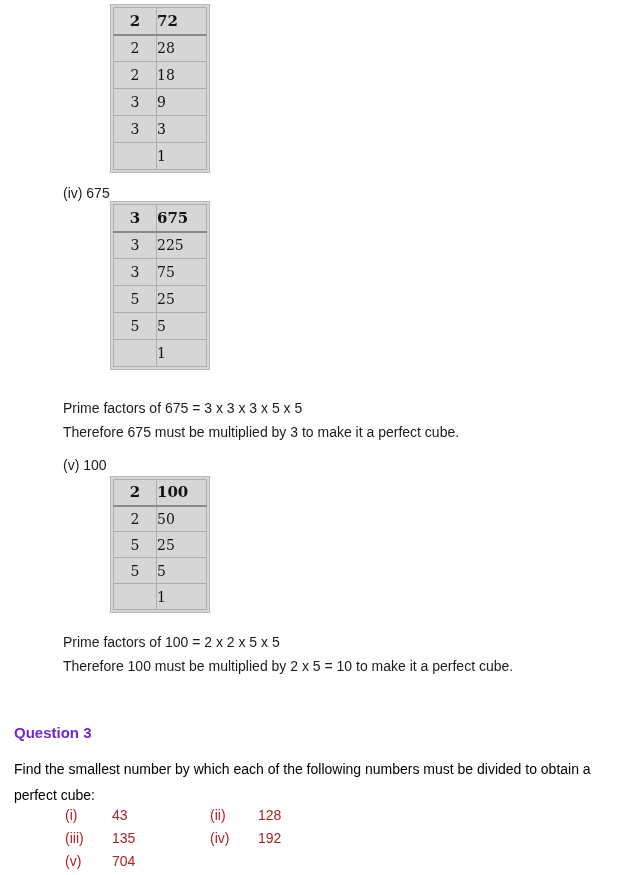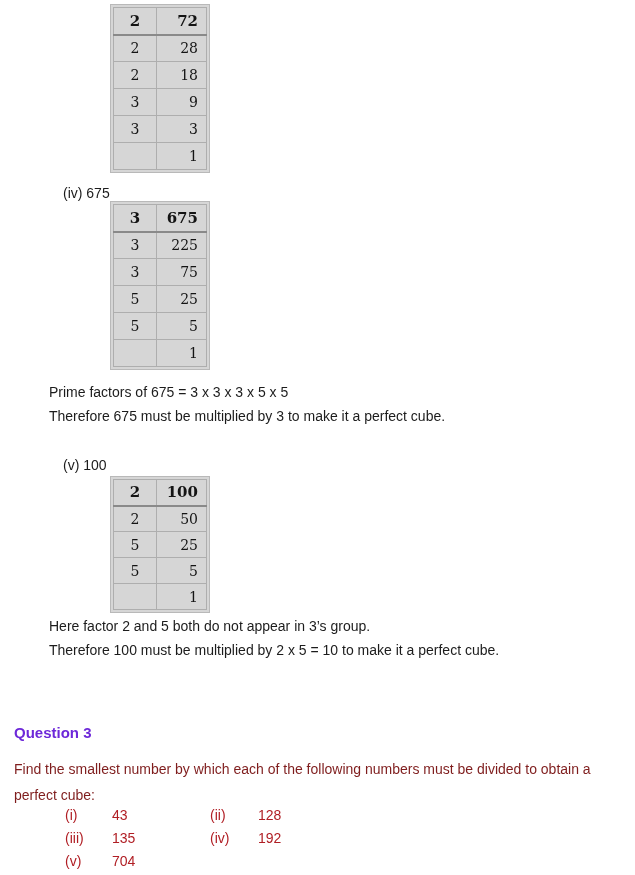--- a/index.html
+++ b/index.html
@@ -24,41 +24,41 @@
   .factor-table {
     border-collapse: collapse;
     background: #d6d6d6;
     font-family: "DejaVu Serif", serif;
     font-size: 14px;
     color: #141414;
     border: 1px solid #979797;
   }
   .factor-table td { border: 1px solid #aeaeae; }
   .factor-table td.c1 { width: 43px; text-align: center; }
-  .factor-table td.c2 { width: 50px; text-align: right; padding-right: 8px; }
+  .factor-table td.c2 { width: 50px; text-align: left; padding-right: 8px; }
   .factor-table tr { height: 27px; }
   #t3 .factor-table tr { height: 26px; }
   .factor-table tr.head td {
     font-weight: bold;
     font-size: 15px;
     border-bottom: 2px solid #8a8a8a;
   }
   #t1 { left: 110px; top: 4px; }
   #t2 { left: 110px; top: 201px; }
   #t3 { left: 110px; top: 476px; }
 
   
   .line {
     position: absolute;
     left: 63px;
     font-size: 14px;
     line-height: 24px;
     white-space: nowrap;
   }
-  .para { position: absolute; left: 49px; }
+  .para { position: absolute; left: 63px; margin-top: 16px; }
   .para p { font-size: 14px; line-height: 24px; white-space: nowrap; }
   #label-iv { top: 181px; }
   #para-675 { top: 380px; }
   #label-v  { top: 453px; }
   #para-100 { top: 614px; }
 
   
   .q-head {
     position: absolute;
     left: 14px;
@@ -66,21 +66,21 @@
     color: #6d28d9;
     font-size: 15px;
     font-weight: bold;
     line-height: 18px;
   }
   .q-text {
     position: absolute;
     left: 14px;
     top: 756px;
     width: 618px;
-    color: #7f1d1d;
+    color: #000000;
     font-size: 14px;
     line-height: 26px;
   }
   .q-items {
     position: absolute;
     left: 65px;
     top: 803px;
     display: grid;
     grid-template-columns: 47px 98px 48px auto;
     grid-auto-rows: 23px;
@@ -186,21 +186,21 @@
       </tr>
       <tr>
         <td class="c1"></td>
         <td class="c2">1</td>
       </tr>
     </tbody>
       </table>
   </div>
 
   <div class="para" id="para-100">
-    <p>Here factor 2 and 5 both do not appear in 3’s group.</p>
+    <p>Prime factors of 100 = 2 x 2 x 5 x 5</p>
     <p>Therefore 100 must be multiplied by 2 x 5 = 10 to make it a perfect cube.</p>
   </div>
 
   <div class="q-head">Question 3</div>
   <div class="q-text">Find the smallest number by which each of the following numbers must be divided to obtain a perfect cube:</div>
 
   <div class="q-items">
     <span>(i)</span>
     <span>43</span>
     <span>(ii)</span>

